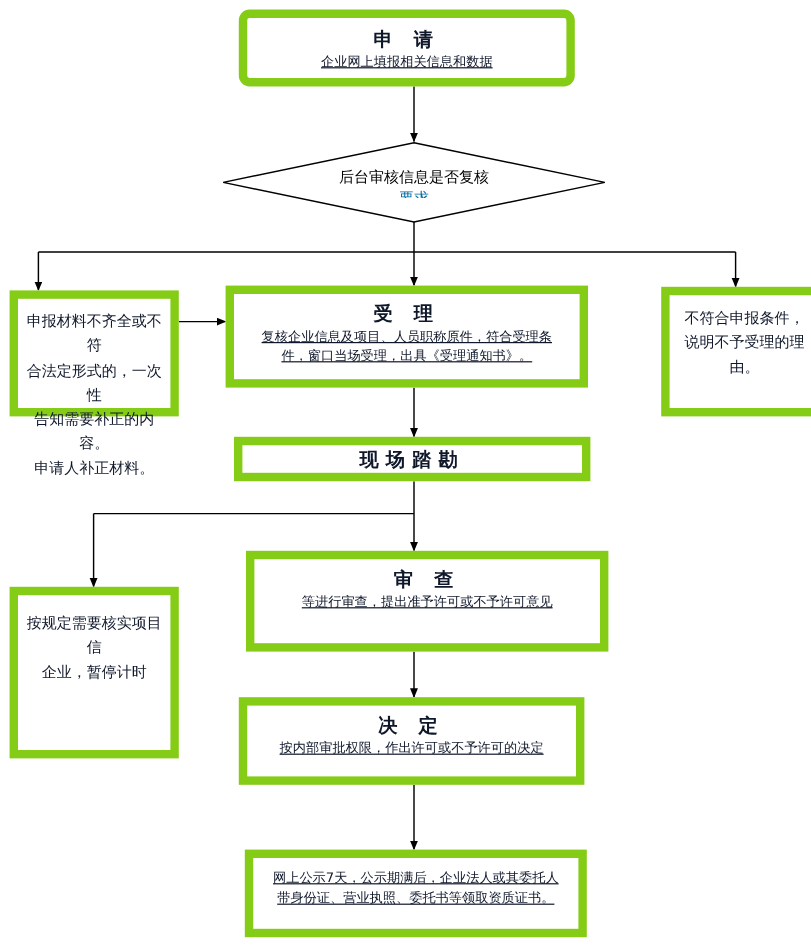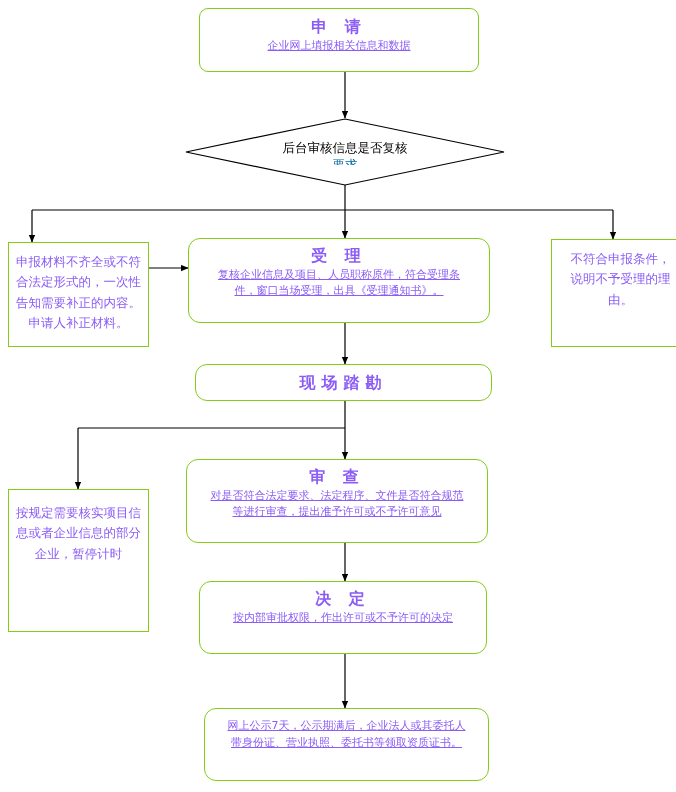--- a/index.html
+++ b/index.html
@@ -11,31 +11,30 @@
     position: relative;
     width: 676px;
     height: 792px;
     background: #ffffff;
     font-family: "DejaVu Sans", "Liberation Sans", sans-serif;
     overflow: hidden;
   }
   .node {
     position: absolute;
     box-sizing: border-box;
-    border: 1px solid #84cc16;
+    border: 7px solid #84cc16;
     background: #ffffff;
-    color: #8b5cf6;
+    color: #0f172a;
     display: flex;
     flex-direction: column;
     z-index: 2;
   }
   .node.centered {
     align-items: center;
     justify-content: flex-start;
-    border-radius: 12px;
   }
   .node.rounded {
     border-radius: 9px;
   }
   .title {
     font-size: 16px;
     font-weight: bold;
     letter-spacing: 6px;
     text-align: center;
     line-height: 1.35;
@@ -167,27 +166,25 @@
     <div class="body-left">说明不予受理的理</div>
     <div class="body-left">由。</div>
   </div>
 
   <div class="node centered" style="left:195px; top:364px; width:297px; height:37px; justify-content:center;">
     <div class="title">现场踏勘</div>
   </div>
 
   <div class="node" style="left:8px; top:489px; width:141px; height:143px; padding-top:13px;">
     <div class="body-left">按规定需要核实项目信</div>
-    <div class="body-left">息或者企业信息的部分</div>
     <div class="body-left">企业，暂停计时</div>
   </div>
 
-  <div class="node centered" style="left:186px; top:459px; width:302px; height:84px; padding-top:6px;">
+  <div class="node centered" style="left:205px; top:459px; width:302px; height:84px; padding-top:6px;">
     <div class="title">审  查</div>
-    <div class="body-center">对是否符合法定要求、法定程序、文件是否符合规范</div>
     <div class="body-center">等进行审查，提出准予许可或不予许可意见</div>
   </div>
 
   <div class="node centered" style="left:199px; top:581px; width:288px; height:73px; padding-top:6px;">
     <div class="title">决  定</div>
     <div class="body-center">按内部审批权限，作出许可或不予许可的决定</div>
   </div>
 
   <div class="node centered" style="left:204px; top:708px; width:285px; height:73px; padding-top:9px;">
     <div class="body-center">网上公示7天，公示期满后，企业法人或其委托人</div>

